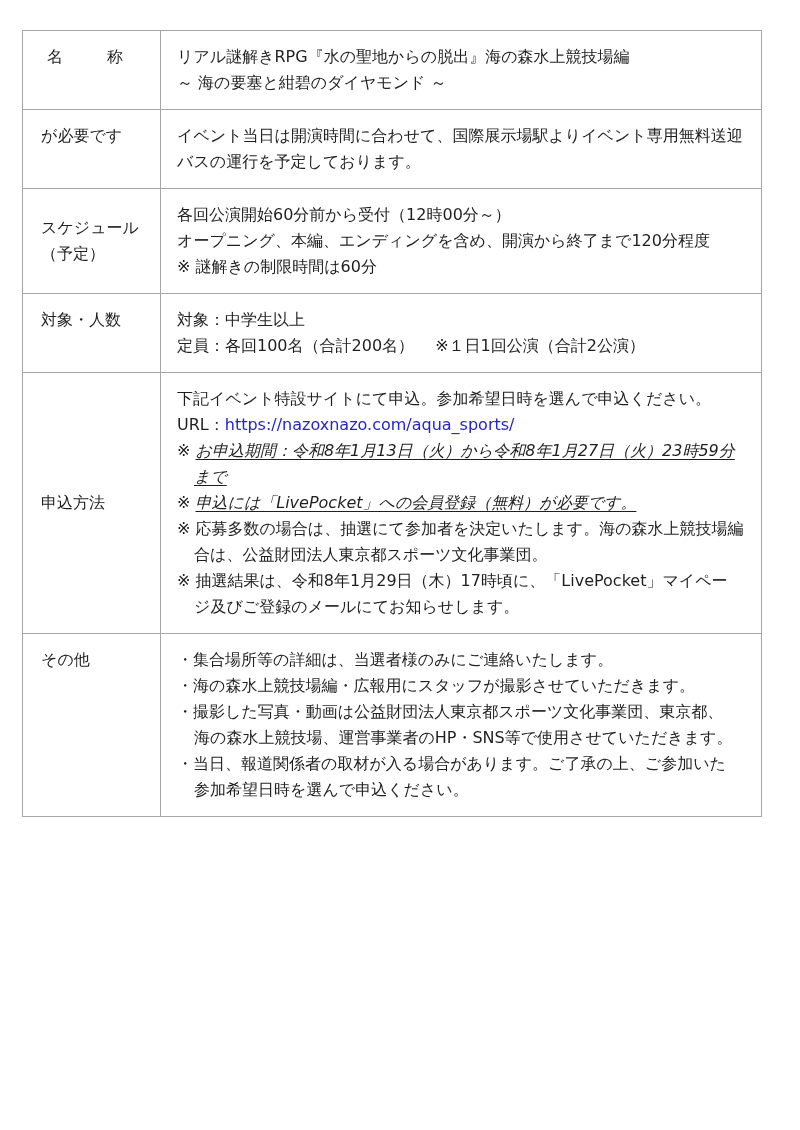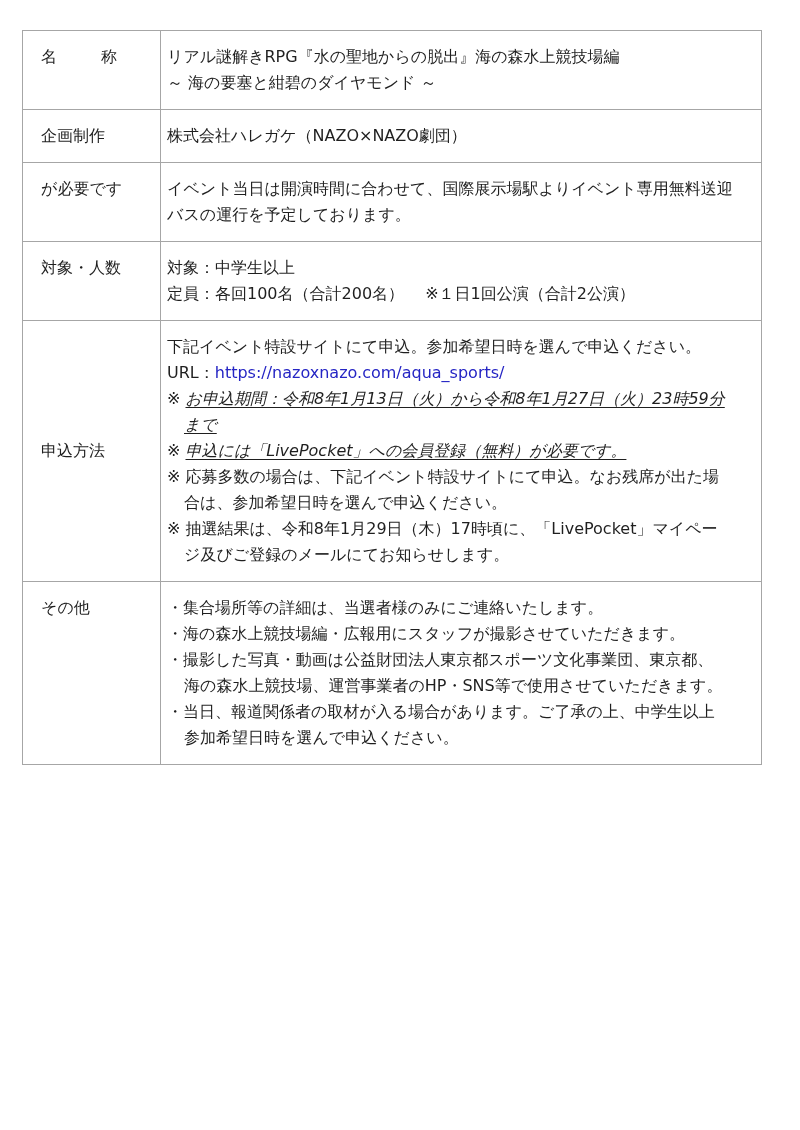--- a/index.html
+++ b/index.html
@@ -44,23 +44,24 @@
     text-align:left;
     padding:13px 6px 13px 18px;
   }
   th.label-cell.v-center{
     vertical-align:middle;
   }
   .label-justify .label-line{
     width:76px;
     text-align:justify;
     text-align-last:justify;
+    margin-left:6px;
   }
   td.content-cell{
-    padding:13px 6px 13px 6px;
+    padding:13px 6px 13px 16px;
   }
   .line{
     white-space:pre;
   }
   .line.cont{
     padding-left:17px;
   }
   .u{
     text-decoration:underline;
     text-underline-offset:3px;
@@ -82,33 +83,36 @@
           <th class="label-cell label-justify">
             <div class="label-line">名称</div>
           </th>
           <td class="content-cell">
             <div class="line"><span>リアル謎解きRPG『水の聖地からの脱出』海の森水上競技場編</span></div>
             <div class="line"><span>～ 海の要塞と紺碧のダイヤモンド ～</span></div>
           </td>
         </tr>
         <tr>
           <th class="label-cell">
-            <div class="label-line">企画制作</div>
-          </th>
-          <td class="content-cell">
-            <div class="line"><span>株式会社ハレガケ（NAZO×NAZO劇団）</span></div>
-          </td>
-        </tr>
-        <tr>
-          <th class="label-cell">
             <div class="label-line">が必要です</div>
           </th>
           <td class="content-cell">
             <div class="line"><span>イベント当日は開演時間に合わせて、国際展示場駅よりイベント専用無料送迎</span></div>
             <div class="line"><span>バスの運行を予定しております。</span></div>
+          </td>
+        </tr>
+        <tr>
+          <th class="label-cell v-center">
+            <div class="label-line">スケジュール</div>
+            <div class="label-line">（予定）</div>
+          </th>
+          <td class="content-cell">
+            <div class="line"><span>各回公演開始60分前から受付（12時00分～）</span></div>
+            <div class="line"><span>オープニング、本編、エンディングを含め、開演から終了まで120分程度</span></div>
+            <div class="line"><span>※ 謎解きの制限時間は60分</span></div>
           </td>
         </tr>
         <tr>
           <th class="label-cell">
             <div class="label-line">対象・人数</div>
           </th>
           <td class="content-cell">
             <div class="line"><span>対象：中学生以上</span></div>
             <div class="line"><span>定員：各回100名（合計200名）　 ※１日1回公演（合計2公演）</span></div>
           </td>
@@ -116,34 +120,34 @@
         <tr>
           <th class="label-cell v-center">
             <div class="label-line">申込方法</div>
           </th>
           <td class="content-cell">
             <div class="line"><span>下記イベント特設サイトにて申込。参加希望日時を選んで申込ください。</span></div>
             <div class="line"><span>URL：</span><a class="link">https://nazoxnazo.com/aqua_sports/</a></div>
             <div class="line"><span>※ </span><span class="u">お申込期間：令和8年1月13日（火）から令和8年1月27日（火）23時59分</span></div>
             <div class="line cont"><span class="u">まで</span></div>
             <div class="line"><span>※ </span><span class="u">申込には「LivePocket」への会員登録（無料）が必要です。</span></div>
-            <div class="line"><span>※ 応募多数の場合は、下記イベント特設サイトにて申込。なお残席が出た場</span></div>
-            <div class="line cont"><span>合は、参加希望日時を選んで申込ください。</span></div>
+            <div class="line"><span>※ 応募多数の場合は、抽選にて参加者を決定いたします。海の森水上競技場編</span></div>
+            <div class="line cont"><span>合は、公益財団法人東京都スポーツ文化事業団。</span></div>
             <div class="line"><span>※ 抽選結果は、令和8年1月29日（木）17時頃に、「LivePocket」マイペー</span></div>
             <div class="line cont"><span>ジ及びご登録のメールにてお知らせします。</span></div>
           </td>
         </tr>
         <tr>
           <th class="label-cell">
             <div class="label-line">その他</div>
           </th>
           <td class="content-cell">
             <div class="line"><span>・集合場所等の詳細は、当選者様のみにご連絡いたします。</span></div>
             <div class="line"><span>・海の森水上競技場編・広報用にスタッフが撮影させていただきます。</span></div>
             <div class="line"><span>・撮影した写真・動画は公益財団法人東京都スポーツ文化事業団、東京都、</span></div>
             <div class="line cont"><span>海の森水上競技場、運営事業者のHP・SNS等で使用させていただきます。</span></div>
-            <div class="line"><span>・当日、報道関係者の取材が入る場合があります。ご了承の上、中学生以上</span></div>
+            <div class="line"><span>・当日、報道関係者の取材が入る場合があります。ご了承の上、ご参加いた</span></div>
             <div class="line cont"><span>参加希望日時を選んで申込ください。</span></div>
           </td>
         </tr>
       </tbody>
   </table>
 </div>
 
 </body></html>

